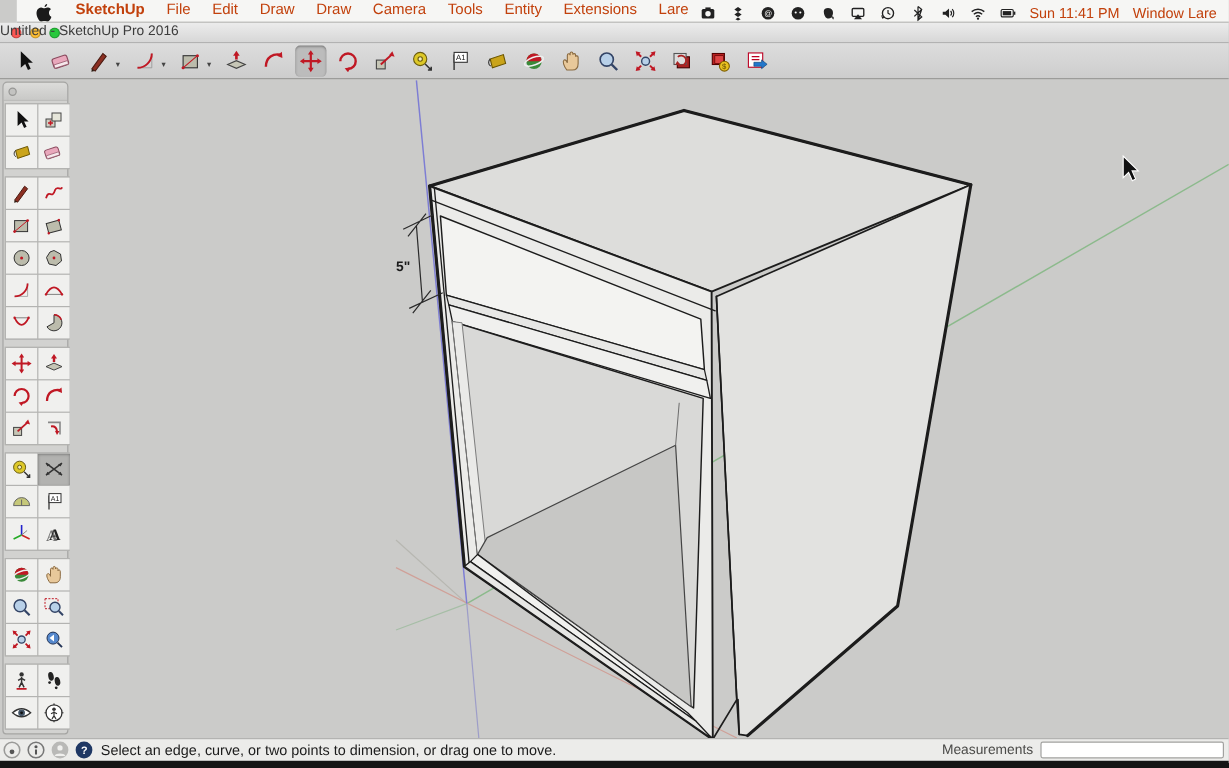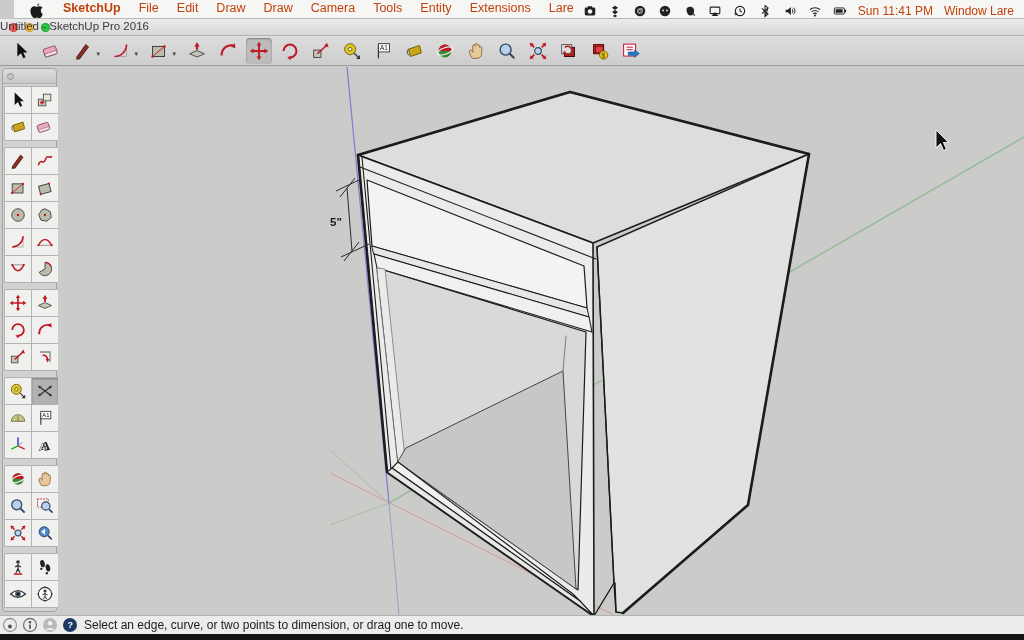--- a/index.html
+++ b/index.html
@@ -660,16 +660,20 @@
           </svg>
         </span>
         <span style="display: flex;">
           <svg width="16" height="16" viewBox="0 0 16 16">
             <circle cx="8" cy="8" r="7" fill="#1f3864"></circle>
             <text x="5.6" y="11.2" font-size="9" font-weight="bold" fill="#fff" font-family="Liberation Sans, sans-serif">?</text>
           </svg>
         </span>
       </span>
   <span class="sb-hint">Select an edge, curve, or two points to dimension, or drag one to move.</span>
+  <span class="sb-right">
+    <span class="sb-meas-label">Measurements</span>
+    <input class="sb-input" value="" style="">
+  </span>
 </div>
 <div class="bottomstrip"></div>
 
 </div>
 
 </body></html>

